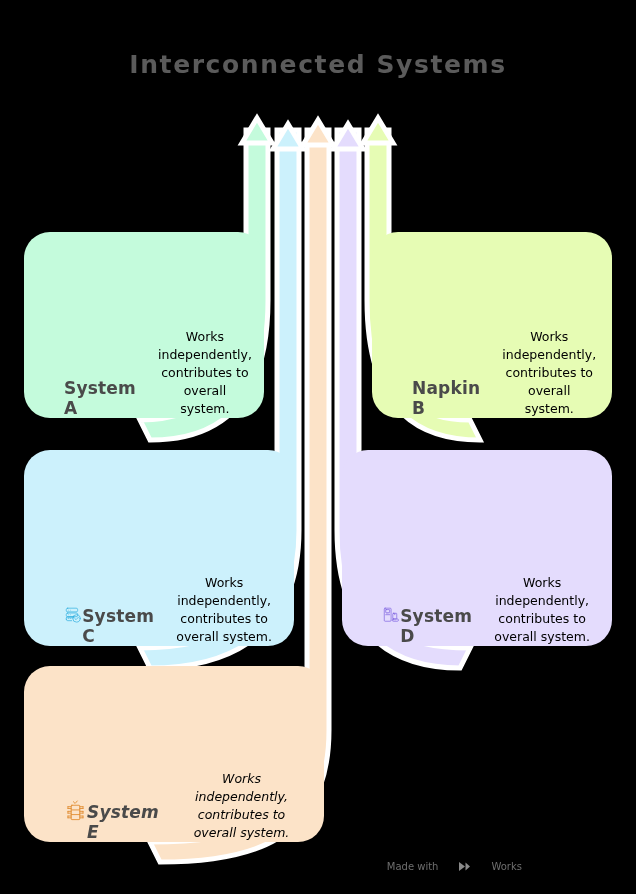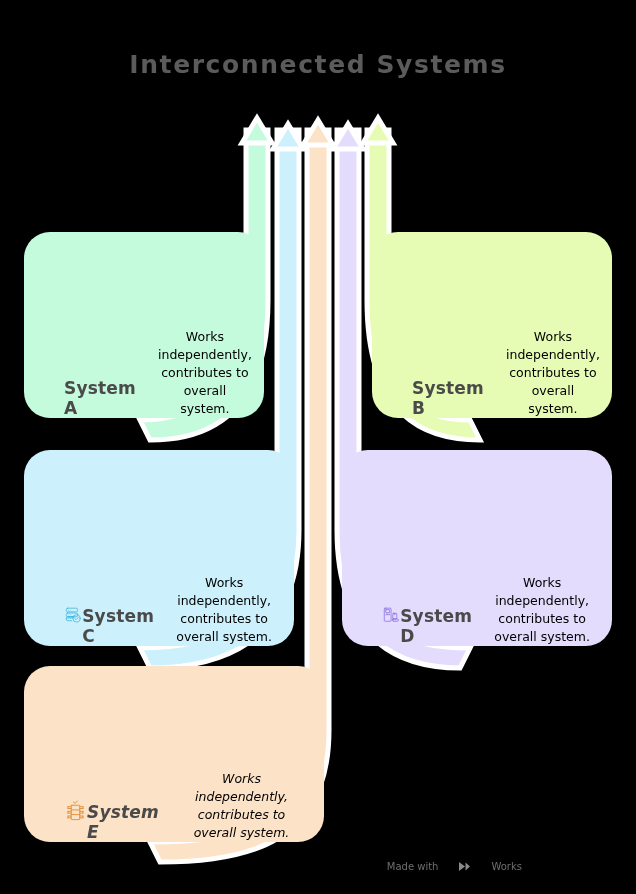--- a/index.html
+++ b/index.html
@@ -147,21 +147,21 @@
       <path d="M24 10 H44"></path>
       <path d="M24 54 H44"></path>
       <path d="M29 17 v0.1 M29 25 v0.1 M29 33 v0.1 M29 41 v0.1 M29 47 v0.1" stroke-width="3.4"></path>
       <path d="M38 17 v0.1 M38 25 v0.1 M38 33 v0.1 M38 41 v0.1 M38 47 v0.1" stroke-width="3.4"></path>
       <path d="M8 20 L18 25"></path>
       <path d="M6 32 L17 32"></path>
       <path d="M8 44 L18 39"></path>
       <path d="M44 32 H58"></path>
       <path d="M52 26 L58 32 L52 38"></path>
     </svg>
-    <div class="card-title">System B</div>
+    <div class="card-title">Napkin B</div>
     <div class="card-desc">Works independently, contributes to overall system.</div>
   </div>
 
   <div class="card" id="card-c">
     <svg class="card-icon" viewBox="0 0 64 64" fill="none" stroke="#29ADDE" stroke-width="2.4" stroke-linecap="round" stroke-linejoin="round">
       <rect x="8" y="8" width="40" height="13" rx="5"></rect>
       <rect x="8" y="25" width="40" height="13" rx="5"></rect>
       <path d="M13 42 h22 M8 47 v-4 a5 5 0 0 1 5 -5 h22 M8 47 a5 5 0 0 0 5 5 h14"></path>
       <circle cx="16" cy="14.5" r="1.4" fill="#29ADDE" stroke="none"></circle>
       <circle cx="23" cy="14.5" r="1.4" fill="#29ADDE" stroke="none"></circle>

